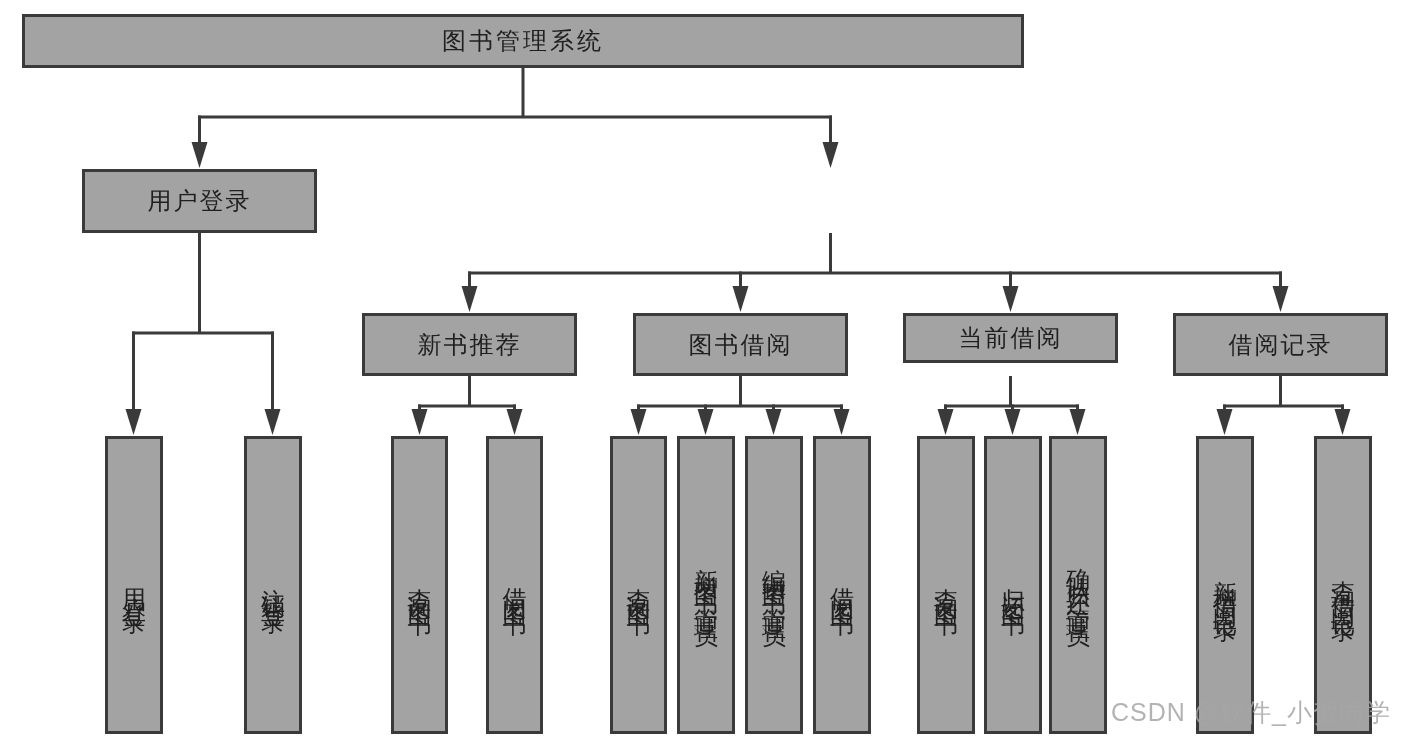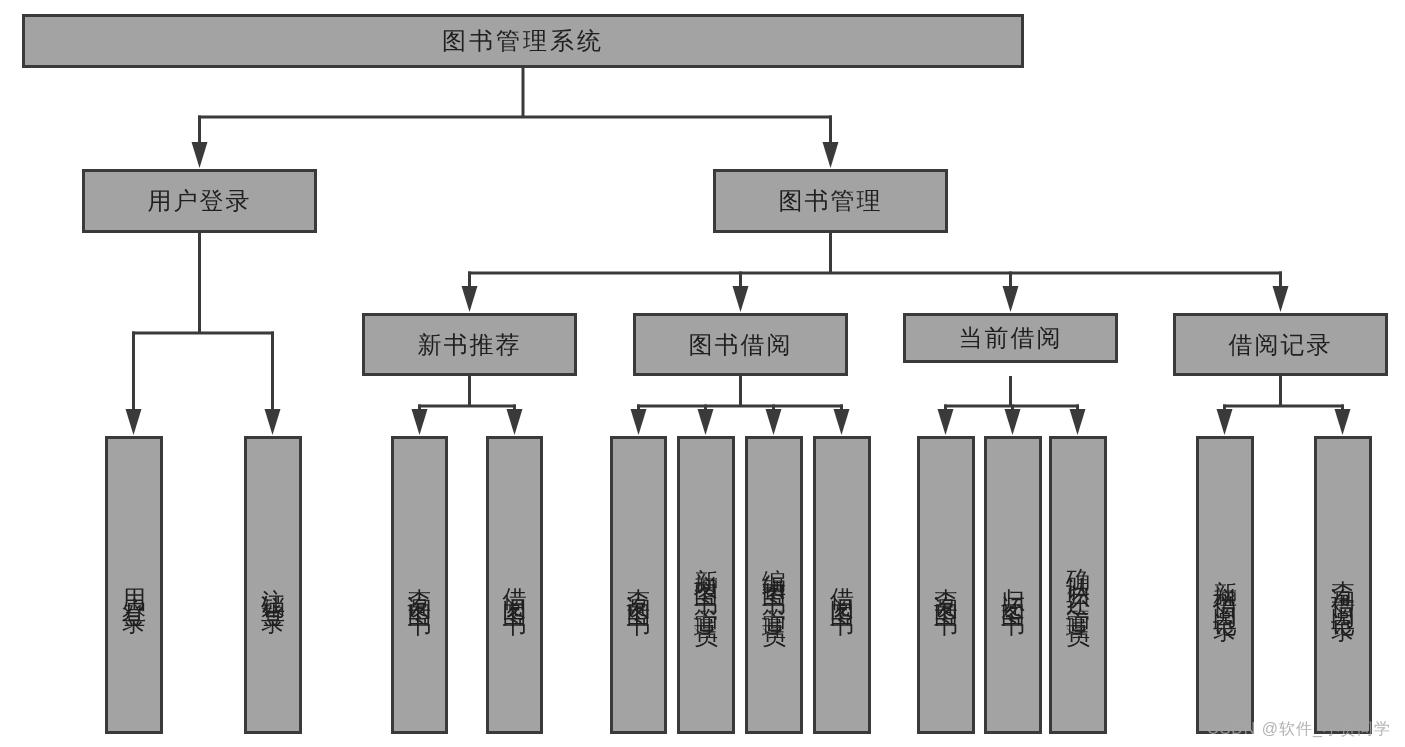--- a/index.html
+++ b/index.html
@@ -35,22 +35,22 @@
   .node.root{letter-spacing:3px;}
   .node.vbox{
     writing-mode:vertical-rl;
     text-orientation:mixed;
     letter-spacing:8px;
     line-height:1;
     white-space:normal;
   }
   .watermark{
     position:absolute;
-    right:14px;bottom:7px;
-    font-size:16px;
+    right:14px;bottom:18px;
+    font-size:25px;
     letter-spacing:1px;
     color:var(--watermark);
     opacity:.85;
   }
 </style>
 </head>
 <body>
 
 <div class="canvas">
 
@@ -130,23 +130,20 @@
     </g>
   </svg>
 
   <div class="node root" style="left:22px;top:14px;width:1002px;height:54px;">
     <span>图书管理系统</span>
   </div>
 
   <div class="node" style="left:82px;top:169px;width:235px;height:64px;">
     <span>用户登录</span>
   </div>
-  <div class="node" style="left:713px;top:169px;width:235px;height:64px;">
-    <span>图书管理</span>
-  </div>
 
   <div class="node" style="left:362px;top:313px;width:215px;height:63px;">
     <span>新书推荐</span>
   </div>
   <div class="node" style="left:633px;top:313px;width:215px;height:63px;">
     <span>图书借阅</span>
   </div>
   <div class="node" style="left:903px;top:313px;width:215px;height:50px;">
     <span>当前借阅</span>
   </div>

